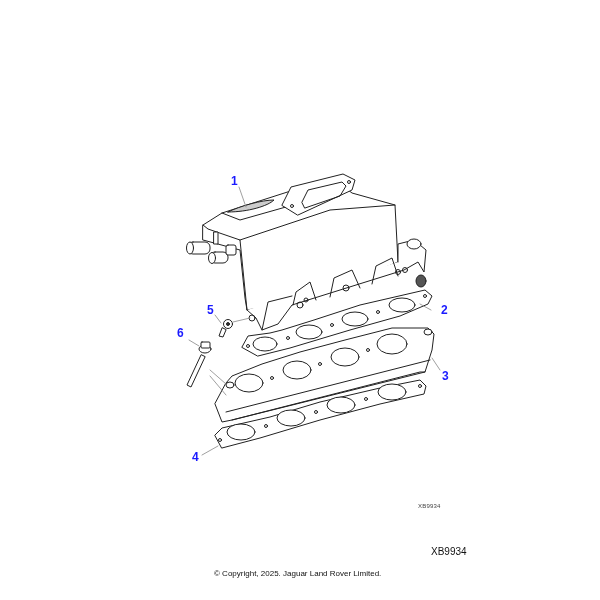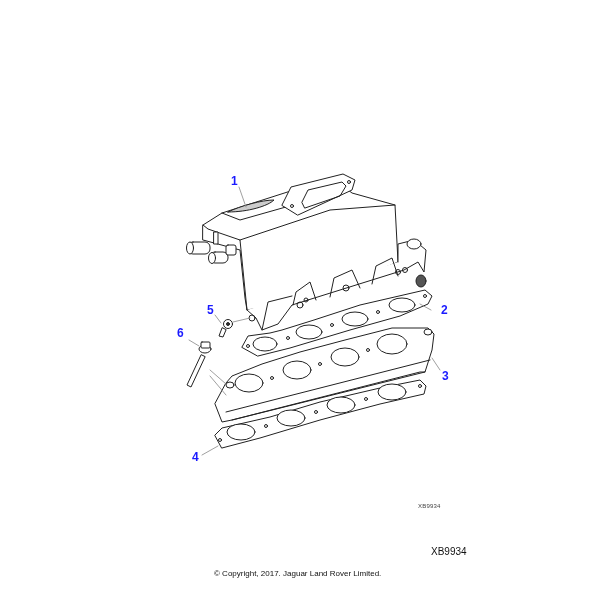--- a/index.html
+++ b/index.html
@@ -125,13 +125,13 @@
 
 <div class="callout" style="left:231px;top:175px;">1</div>
 <div class="callout" style="left:441px;top:304px;">2</div>
 <div class="callout" style="left:442px;top:370px;">3</div>
 <div class="callout" style="left:192px;top:451px;">4</div>
 <div class="callout" style="left:207px;top:304px;">5</div>
 <div class="callout" style="left:177px;top:327px;">6</div>
 
 <div class="ref-small">XB9934</div>
 <div class="ref-large">XB9934</div>
-<div class="copyright">© Copyright, 2017. Jaguar Land Rover Limited.</div>
+<div class="copyright">© Copyright, 2025. Jaguar Land Rover Limited.</div>
 
 </body></html>

